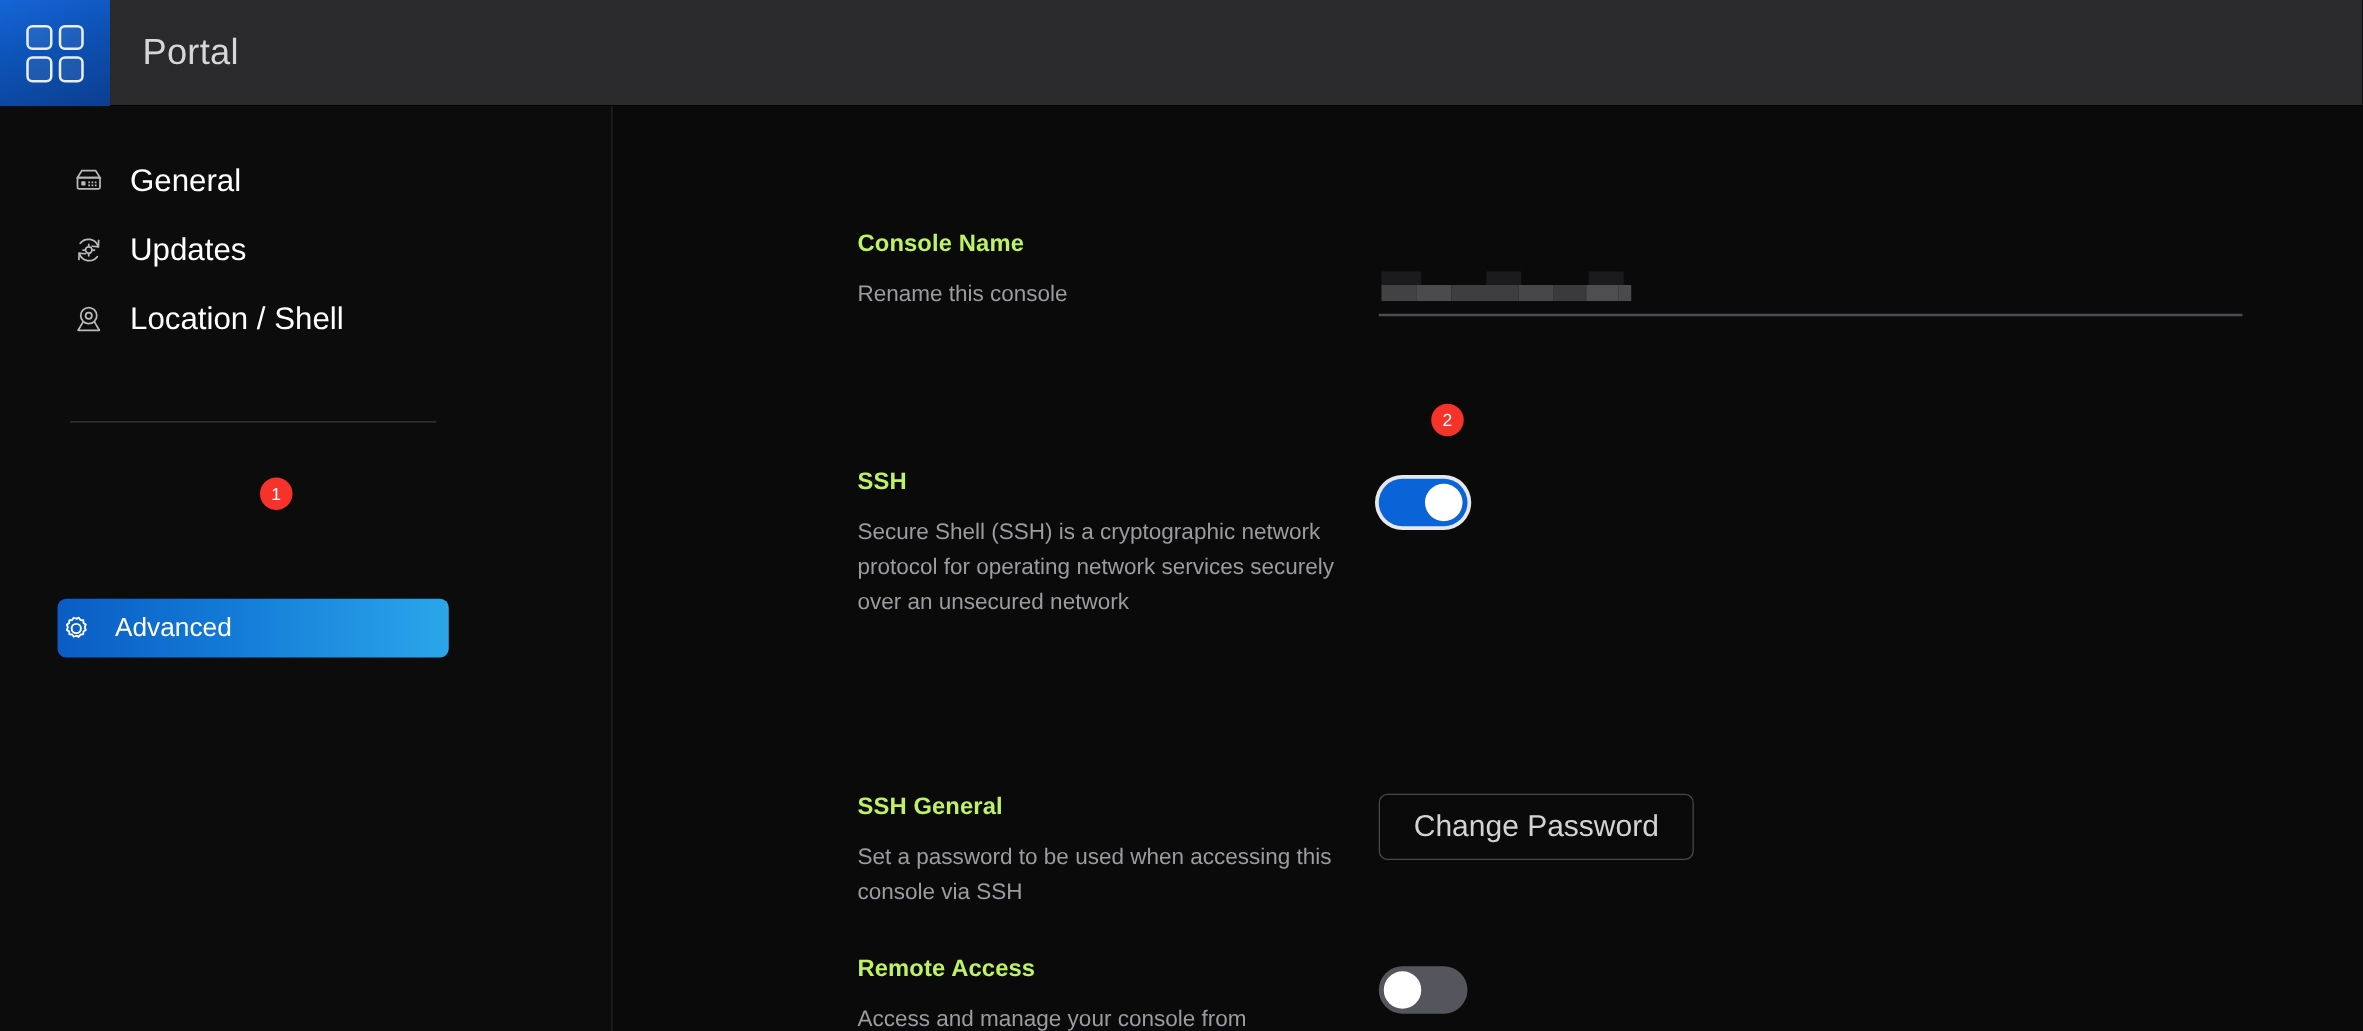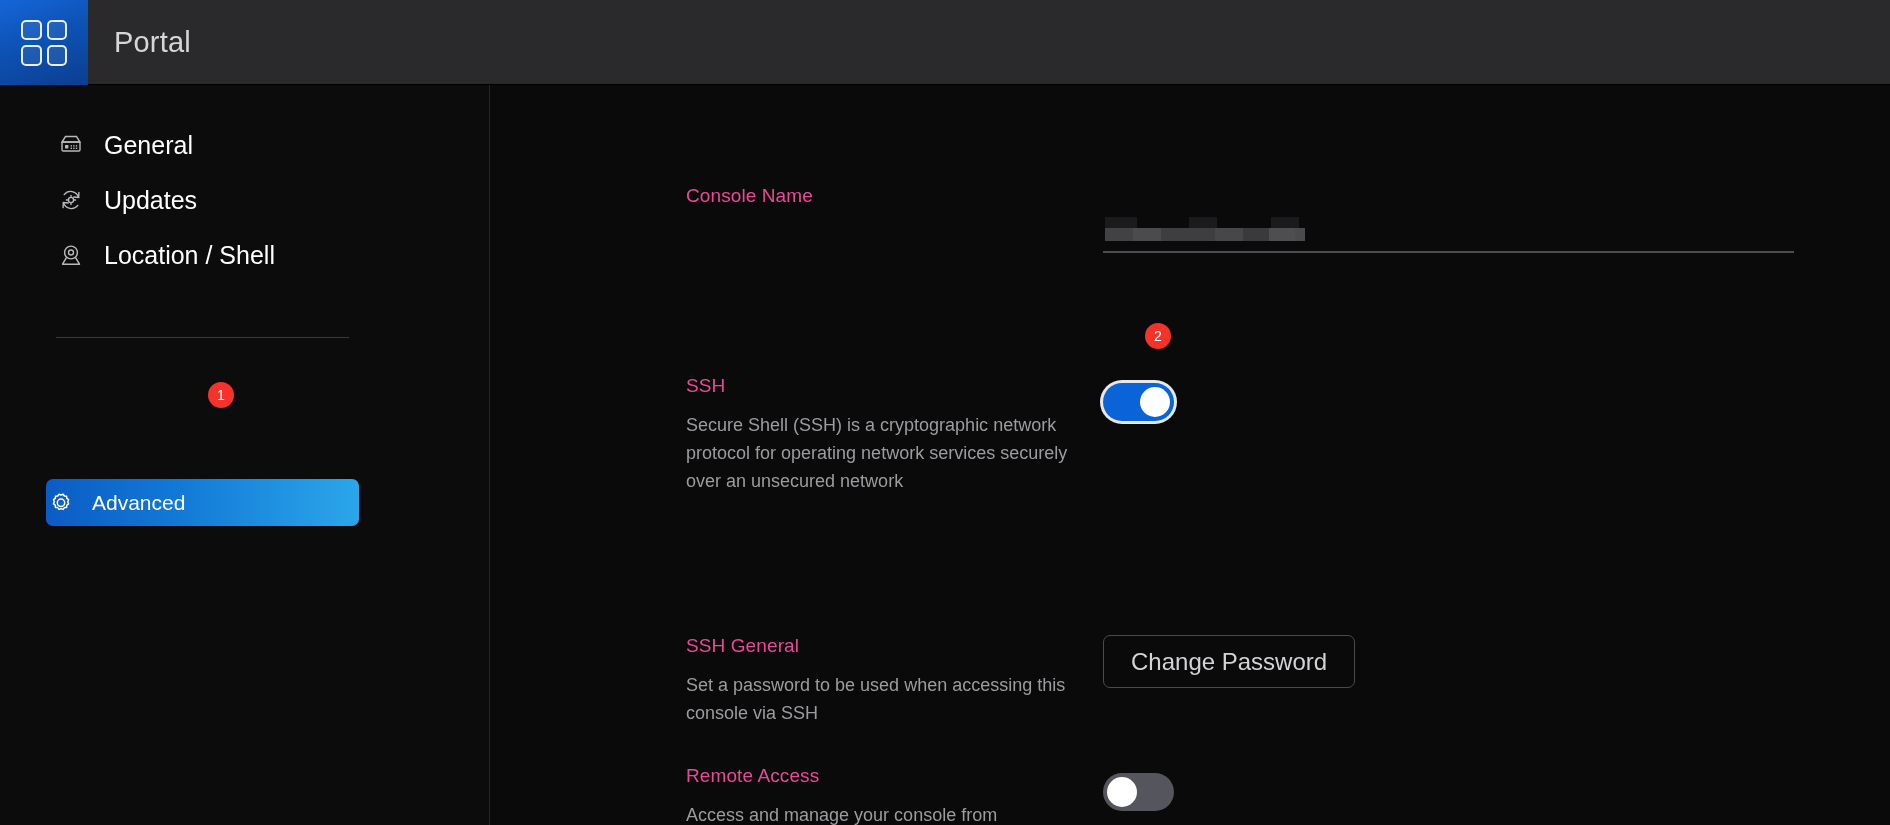--- a/index.html
+++ b/index.html
@@ -163,22 +163,22 @@
   .setting-row {
     position: absolute;
     left: 0;
     width: 1399px;
   }
 
   .setting-text { position: absolute; left: 195px; width: 430px; }
 
   .setting-title {
     font-size: 19px;
-    font-weight: 400;
-    color: #ec4899;
+    font-weight: 700;
+    color: #bef264;
     margin-bottom: 15px;
     letter-spacing: 0.1px;
   }
   .setting-desc {
     font-size: 18px;
     color: #9c9ca0;
     line-height: 1.55;
     max-width: 400px;
   }
 
@@ -331,20 +331,21 @@
     </div>
   </div>
 
   <div class="badge" id="badge-advanced">1</div>
 
   <div class="content">
 
     <div class="setting-row" id="row-console-name">
       <div class="setting-text">
         <div class="setting-title">Console Name</div>
+        <div class="setting-desc">Rename this console</div>
       </div>
       <div class="setting-control">
         <div class="text-input">
           <div class="redacted">
             <span class="hi" style="left:0px;  top:0px;  width:32px; height:11px;"></span>
             <span class="hi" style="left:84px; top:0px;  width:28px; height:11px;"></span>
             <span class="hi" style="left:166px;top:0px;  width:28px; height:11px;"></span>
             <span style="left:0px;  top:11px; width:28px; height:13px;"></span>
             <span style="left:28px; top:11px; width:28px; height:13px; background:#4b4b4e;"></span>
             <span style="left:56px; top:11px; width:54px; height:13px; background:#3e3e41;"></span>

